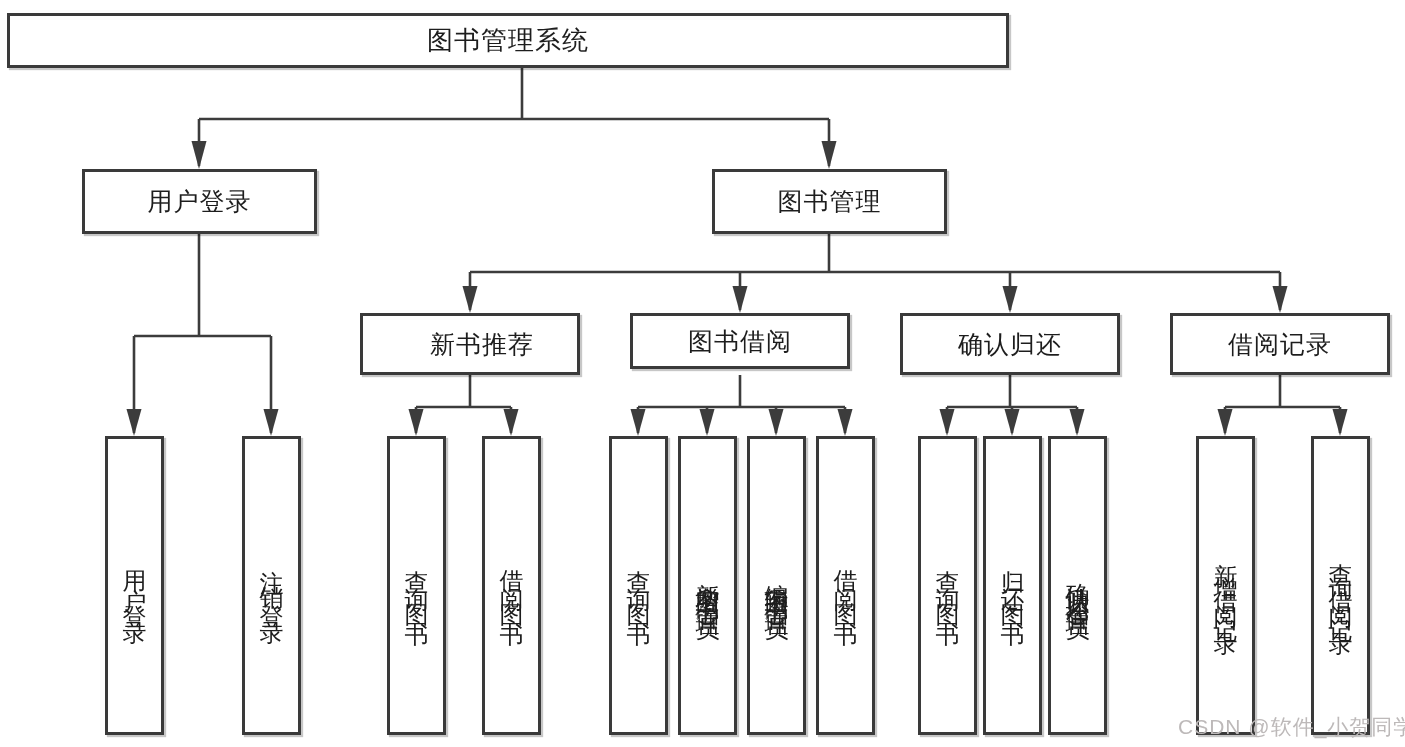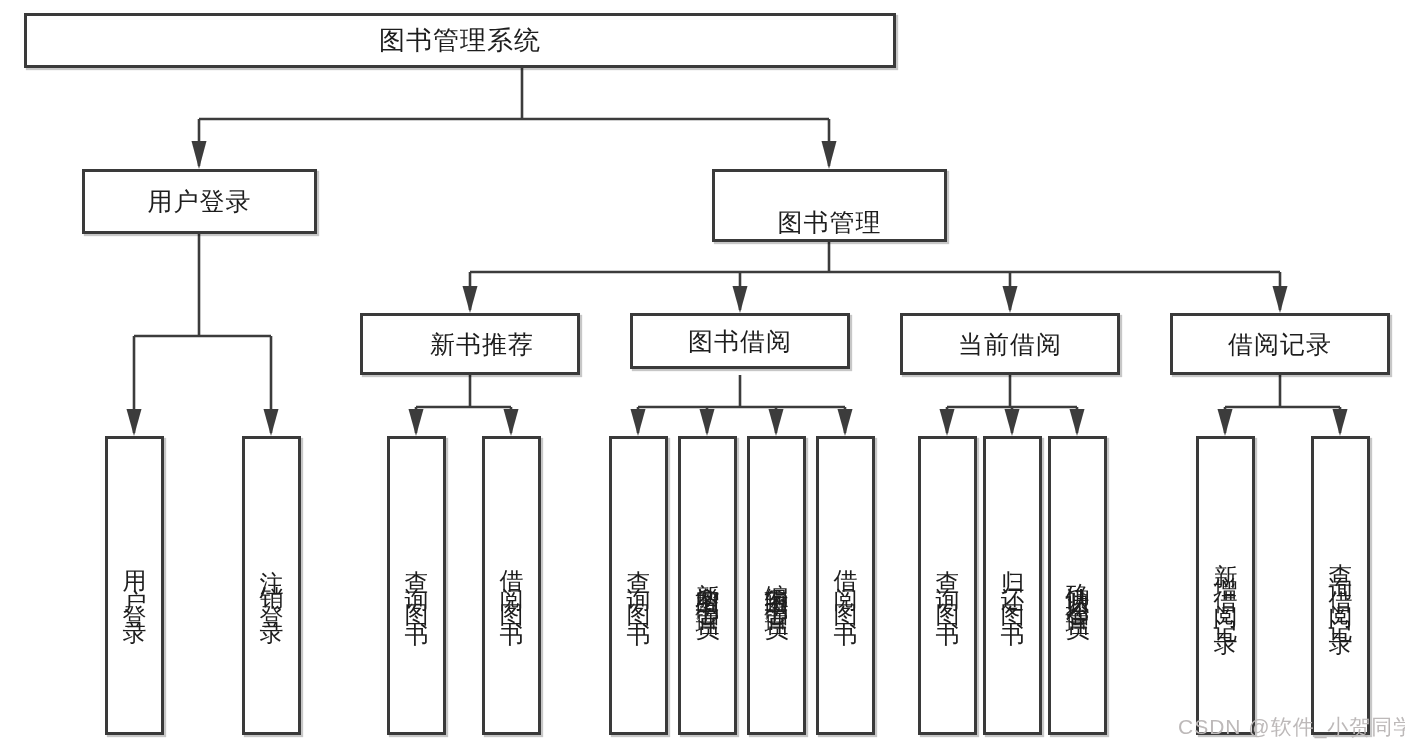--- a/index.html
+++ b/index.html
@@ -102,39 +102,39 @@
     <polygon points="1077,436 1069.5,409 1084.5,409"></polygon>
 
     <path d="M1280,375 V407"></path>
     <path d="M1225,407 H1340"></path>
     <path d="M1225,407 V433"></path>
     <path d="M1340,407 V433"></path>
     <polygon points="1225,436 1217.5,409 1232.5,409"></polygon>
     <polygon points="1340,436 1332.5,409 1347.5,409"></polygon>
   </svg>
 
-  <div class="box hbox root" style="left:24px;top:13px;width:872px;height:55px;">
+  <div class="box hbox root" style="left:7px;top:13px;width:1002px;height:55px;">
     <span>图书管理系统</span>
   </div>
 
   <div class="box hbox" style="left:82px;top:169px;width:235px;height:65px;">
     <span>用户登录</span>
   </div>
-  <div class="box hbox" style="left:712px;top:169px;width:235px;height:73px;align-items:flex-end;">
+  <div class="box hbox" style="left:712px;top:169px;width:235px;height:65px;">
     <span>图书管理</span>
   </div>
 
   <div class="box hbox" style="left:360px;top:313px;width:220px;height:62px;padding-left:24px;">
     <span>新书推荐</span>
   </div>
   <div class="box hbox" style="left:630px;top:313px;width:220px;height:56px;">
     <span>图书借阅</span>
   </div>
   <div class="box hbox" style="left:900px;top:313px;width:220px;height:62px;">
-    <span>当前借阅</span>
+    <span>确认归还</span>
   </div>
   <div class="box hbox" style="left:1170px;top:313px;width:220px;height:62px;text-align:right;">
     <span>借阅记录</span>
   </div>
 
   <div class="box vbox loose" style="left:105px;top:436px;width:59px;height:299px;">
     <span>用户登录</span>
   </div>
   <div class="box vbox loose" style="left:242px;top:436px;width:59px;height:299px;">
     <span>注销登录</span>

